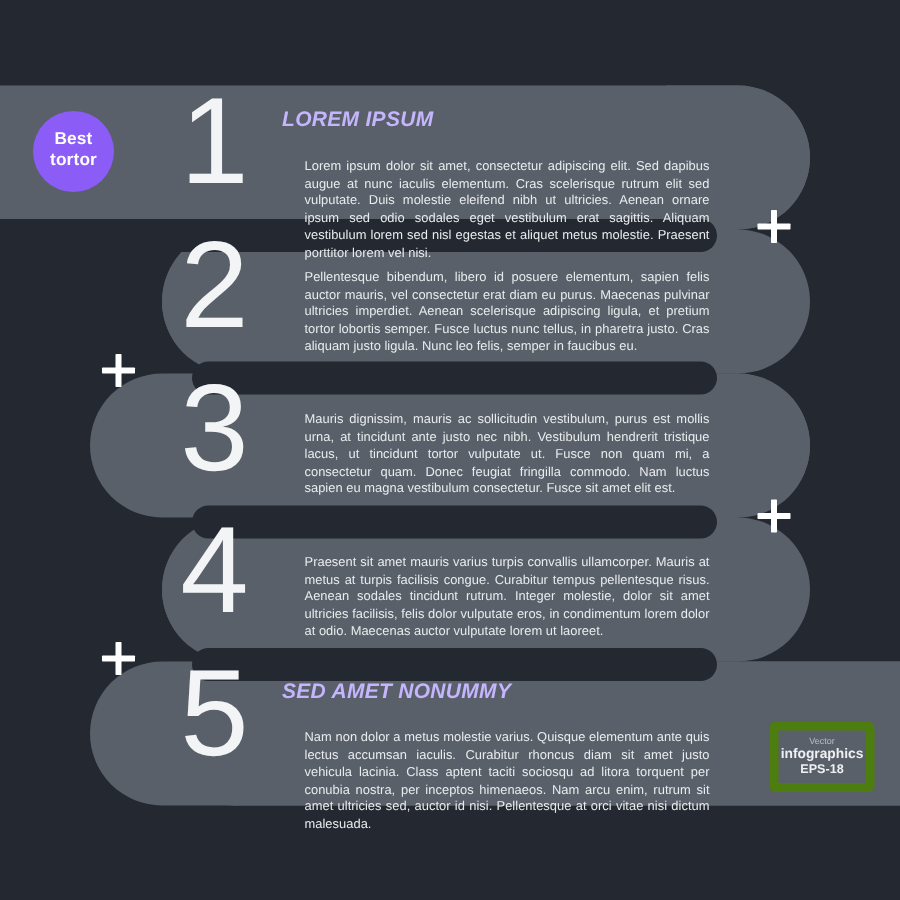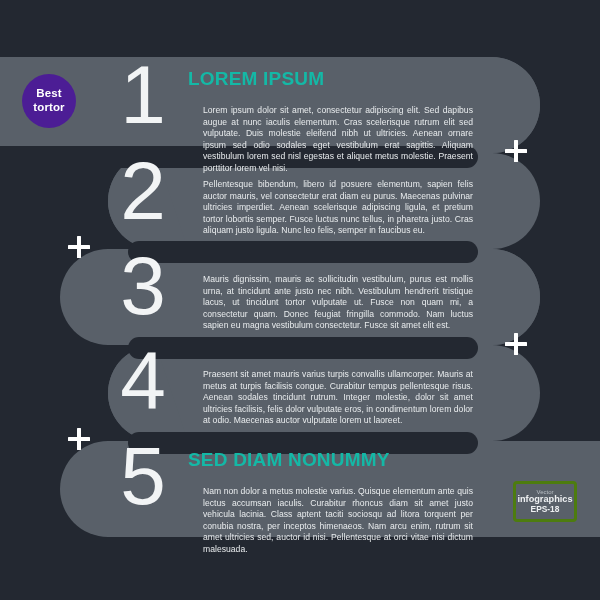--- a/index.html
+++ b/index.html
@@ -48,21 +48,21 @@
     height: 95px;
     flex: 0 0 112px;
   }
   .best-choice {
     position: absolute;
     left: 22px;
     top: 12px;
     width: 54px;
     height: 54px;
     border-radius: 50%;
-    background: #4c1d95;
+    background: #8b5cf6;
     color: #ffffff;
     display: flex;
     flex-direction: column;
     align-items: center;
     justify-content: center;
     font-size: 11.5px;
     font-weight: bold;
     line-height: 1.18;
     letter-spacing: .1px;
   }
@@ -81,25 +81,26 @@
   }
 
   .copy {
     flex: 0 0 auto;
     width: 300px;
     margin-left: 14px;
     padding-top: 6px;
   }
   .copy h2 {
     margin: 0 0 6px 0;
-    font-size: 19px;
+    font-size: 14px;
     line-height: 22px;
     font-weight: bold;
-    color: #14b8a6;
+    color: #c4b5fd;
     letter-spacing: .2px;
+    font-style: italic;
   }
   .copy p {
     margin: 15px;
     font-size: 8.6px;
     line-height: 11.6px;
     color: #e9ecee;
     text-align: justify;
     letter-spacing: .02px;
   }
 
@@ -128,21 +129,21 @@
   .plus-c { left: 505px; top: 333px; }
   .plus-d { left: 68px;  top: 428px; }
 
   
   .vector-badge {
     position: absolute;
     left: 513px;
     top: 481px;
     width: 58px;
     height: 35px;
-    border: 3px solid #4d7c0f;
+    border: 6px solid #4d7c0f;
     border-radius: 4px;
     color: #eef0f2;
     text-align: center;
     display: flex;
     flex-direction: column;
     align-items: center;
     justify-content: center;
     line-height: 1.08;
   }
   .vb-1 { font-size: 6px; color: #b9bfc5; }
@@ -221,21 +222,21 @@
     <div class="num">4</div>
     <div class="copy">
       <p>Praesent sit amet mauris varius turpis convallis ullamcorper. Mauris at metus at turpis facilisis congue. Curabitur tempus pellentesque risus. Aenean sodales tincidunt rutrum. Integer molestie, dolor sit amet ultricies facilisis, felis dolor vulputate eros, in condimentum lorem dolor at odio. Maecenas auctor vulputate lorem ut laoreet.</p>
     </div>
   </div>
 
   <div class="row row-5">
     <div class="badge-slot"></div>
     <div class="num">5</div>
     <div class="copy">
-      <h2>SED DIAM NONUMMY</h2>
+      <h2>SED AMET NONUMMY</h2>
       <p>Nam non dolor a metus molestie varius. Quisque elementum ante quis lectus accumsan iaculis. Curabitur rhoncus diam sit amet justo vehicula lacinia. Class aptent taciti sociosqu ad litora torquent per conubia nostra, per inceptos himenaeos. Nam arcu enim, rutrum sit amet ultricies sed, auctor id nisi. Pellentesque at orci vitae nisi dictum malesuada.</p>
     </div>
   </div>
 
   <div class="plus plus-a"></div>
   <div class="plus plus-b"></div>
   <div class="plus plus-c"></div>
   <div class="plus plus-d"></div>
 
   <div class="vector-badge">

